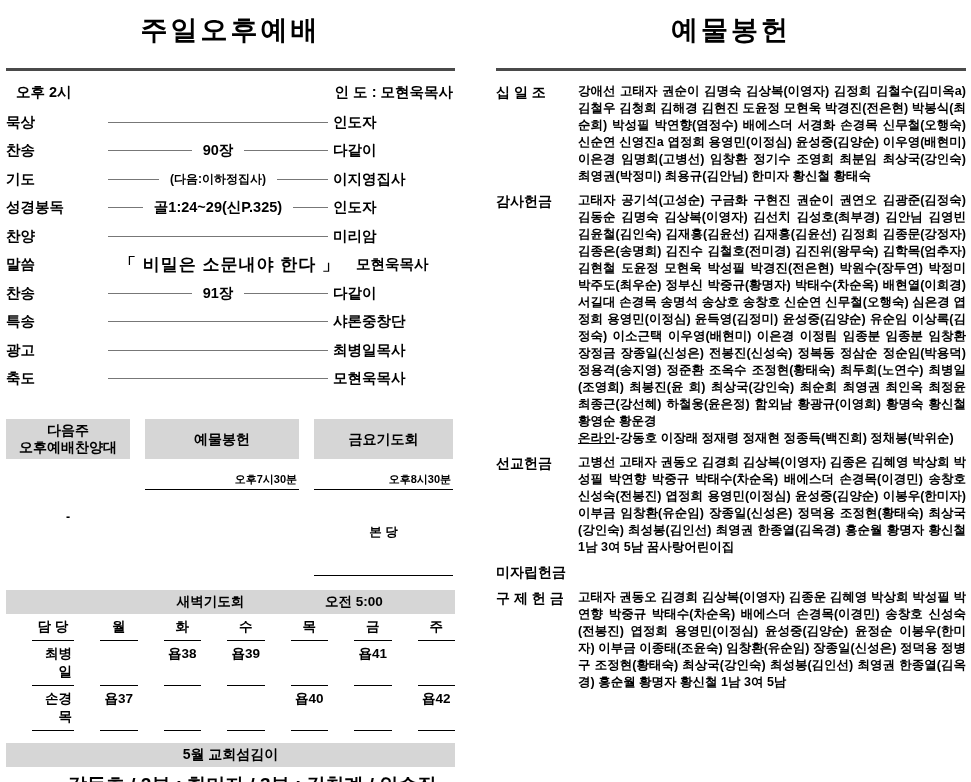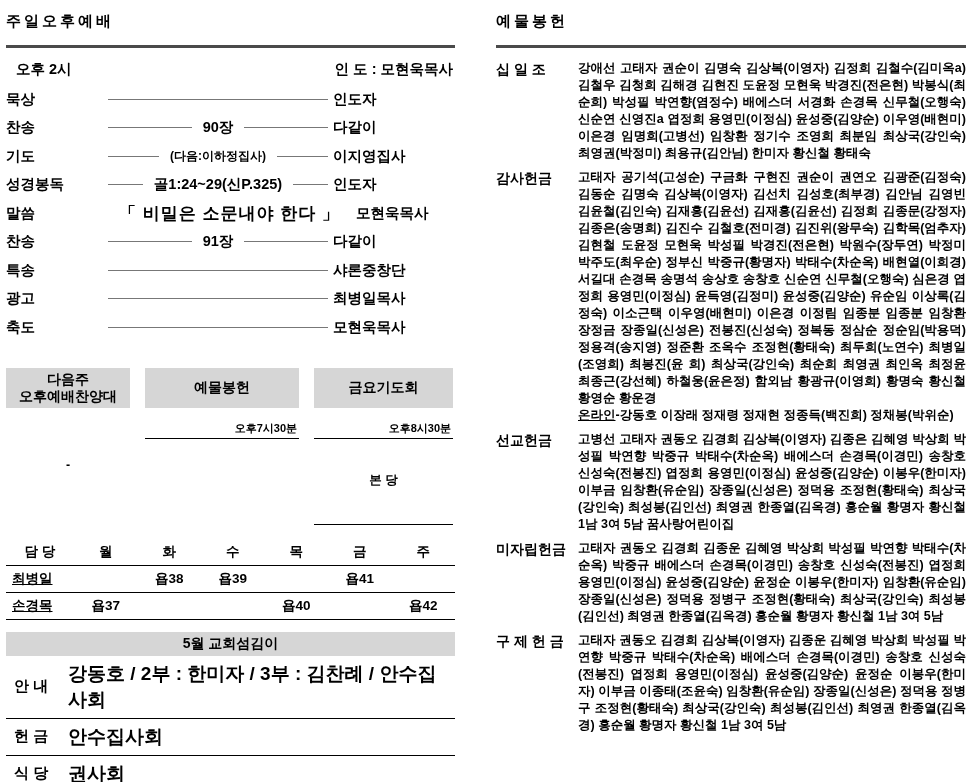--- a/index.html
+++ b/index.html
@@ -10,25 +10,26 @@
     background: #ffffff;
     color: #000;
     font-family: "Liberation Sans", sans-serif;
     overflow: hidden;
   }
   .col { position: absolute; top: 12px; }
   .col-left  { left: 6px;   width: 449px; }
   .col-right { left: 496px; width: 470px; }
 
   .col-title {
-    font-size: 15px;
+    text-align: center;
+    font-size: 27px;
     font-weight: bold;
     letter-spacing: 3px;
     font-family: "Liberation Serif", serif;
-    padding-bottom: 14px;
+    padding-bottom: 20px;
   }
   .rule { border-top: 3px solid #4a4a4a; margin-bottom: 12px; }
 
   
   .meta-row {
     display: flex; justify-content: space-between;
     font-weight: bold; font-size: 14.5px;
     margin: 6px 2px 6px 10px;
   }
   .order-row {
@@ -89,25 +90,25 @@
     font-weight: bold; font-size: 13.5px;
     padding: 3px 0;
   }
   .dawn-bar .dawn-title { flex: 1; text-align: center; padding-left: 90px; }
   .dawn-bar .dawn-time  { width: 130px; text-align: left; }
   .dawn-grid {
     display: grid;
     grid-template-columns: 68px repeat(6, 1fr);
     font-size: 13.5px; font-weight: bold;
   }
-  .dawn-grid > div { padding: 4px 2px; text-align: center; }
+  .dawn-grid > div { padding: 4px 2px; text-align: center; margin-left: 26px; }
   .dawn-grid > .dg-head { border-bottom: 1.5px solid #000; }
   .dawn-grid > .dg-r1 { border-bottom: 1.2px solid #000; }
   .dawn-grid > .dg-r2 { border-bottom: 1.5px solid #000; }
-  .dawn-grid > .dg-name { text-align: left; padding-left: 6px; text-decoration: underline; }
+  .dawn-grid > .dg-name { text-align: right; padding-left: 6px; }
 
   
   .serve { margin-top: 12px; }
   .serve-bar {
     background: #d6d6d6; text-align: center;
     font-weight: bold; font-size: 14px; padding: 3px 0;
   }
   .serve-row {
     display: flex; align-items: center;
     border-bottom: 1.2px solid #000;
@@ -171,20 +172,25 @@
     </div>
 
     <div class="order-row">
       <span class="o-label">성경봉독</span>
       <span class="o-line"></span>
       <span class="o-center">골1:24~29(신P.325)</span>
       <span class="o-line"></span>
       <span class="o-right">인도자</span>
     </div>
 
+    <div class="order-row">
+      <span class="o-label">찬양</span>
+      <span class="o-line"></span>
+      <span class="o-right">미리암</span>
+    </div>
 
     <div class="order-row">
       <span class="o-label">말씀</span>
       <span class="o-line"></span>
       <span class="o-center sermon">「 비밀은 소문내야 한다 」</span>
       <span class="o-line"></span>
       <span class="o-right">모현욱목사</span>
     </div>
 
     <div class="order-row">
@@ -230,20 +236,24 @@
       <div class="box box3">
         <div class="box-header">
           <span>금요기도회</span>
         </div>
         <div class="box-time">오후8시30분</div>
         <div class="box-body">본 당</div>
       </div>
     </div>
 
     <div class="dawn">
+      <div class="dawn-bar">
+        <span class="dawn-title">새벽기도회</span>
+        <span class="dawn-time">오전 5:00</span>
+      </div>
       <div class="dawn-grid">
         <div class="dg-head">담 당</div>
         <div class="dg-head">월</div>
         <div class="dg-head">화</div>
         <div class="dg-head">수</div>
         <div class="dg-head">목</div>
         <div class="dg-head">금</div>
         <div class="dg-head">주</div>
 
         <div class="dg-r1 dg-name">최병일</div>
@@ -300,21 +310,20 @@
       </div>
     </div>
 
     <div class="offer-section">
       <div class="offer-label">선교헌금</div>
       <div class="offer-body">고병선 고태자 권동오 김경희 김상복(이영자) 김종은 김혜영 박상희 박성필 박연향 박중규 박태수(차순옥) 배에스더 손경목(이경민) 송창호 신성숙(전봉진) 엽정희 용영민(이정심) 윤성중(김양순) 이봉우(한미자) 이부금 임창환(유순임) 장종일(신성은) 정덕용 조정현(황태숙) 최상국(강인숙) 최성봉(김인선) 최영권 한종열(김옥경) 홍순월 황명자 황신철 1남 3여 5남 꿈사랑어린이집</div>
     </div>
 
     <div class="offer-section">
       <div class="offer-label">미자립헌금</div>
-      <div class="offer-body">고태자 권동오 김경희 김종운 김혜영 박상희 박성필 박연향 박태수(차순옥) 박중규 배에스더 손경목(이경민) 송창호 신성숙(전봉진) 엽정희 용영민(이정심) 윤성중(김양순) 윤정순 이봉우(한미자) 임창환(유순임) 장종일(신성은) 정덕용 정병구 조정현(황태숙) 최상국(강인숙) 최성봉(김인선) 최영권 한종열(김옥경) 홍순월 황명자 황신철 1남 3여 5남</div>
     </div>
 
     <div class="offer-section">
       <div class="offer-label">구 제 헌 금</div>
       <div class="offer-body">고태자 권동오 김경희 김상복(이영자) 김종운 김혜영 박상희 박성필 박연향 박중규 박태수(차순옥) 배에스더 손경목(이경민) 송창호 신성숙(전봉진) 엽정희 용영민(이정심) 윤성중(김양순) 윤정순 이봉우(한미자) 이부금 이종태(조윤숙) 임창환(유순임) 장종일(신성은) 정덕용 정병구 조정현(황태숙) 최상국(강인숙) 최성봉(김인선) 최영권 한종열(김옥경) 홍순월 황명자 황신철 1남 3여 5남</div>
     </div>
 
   </div>
 
 </div>

